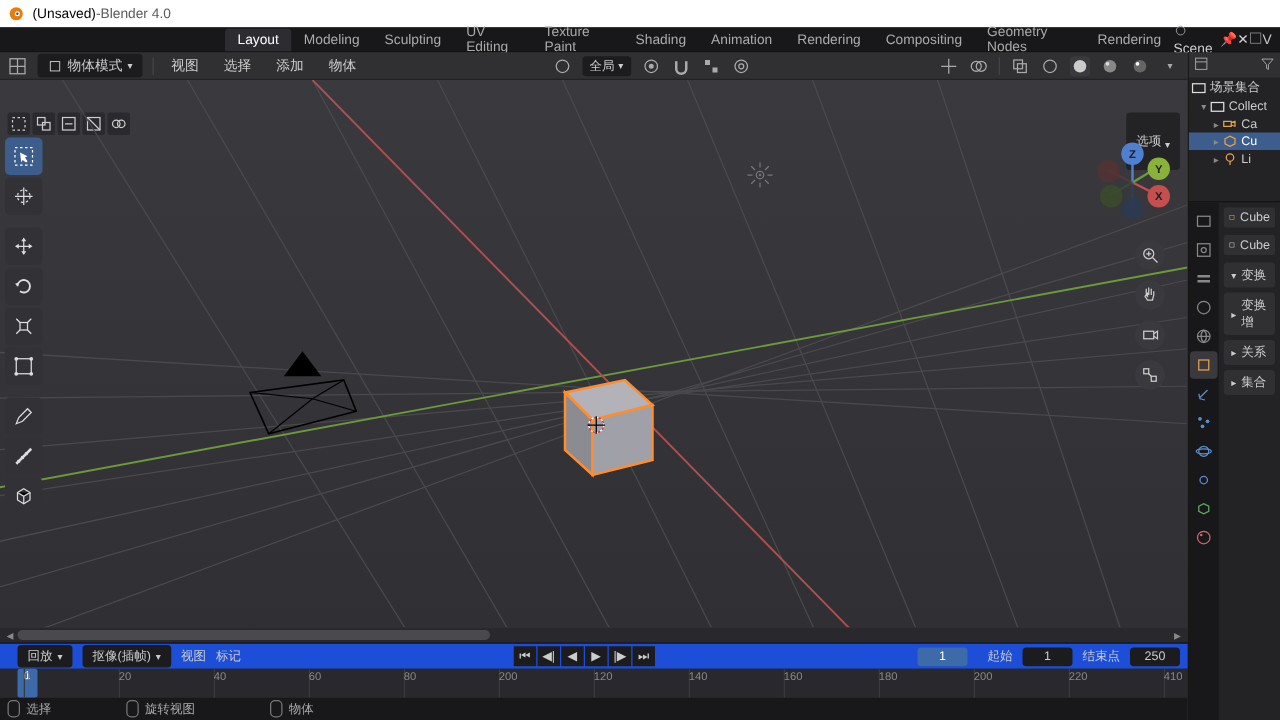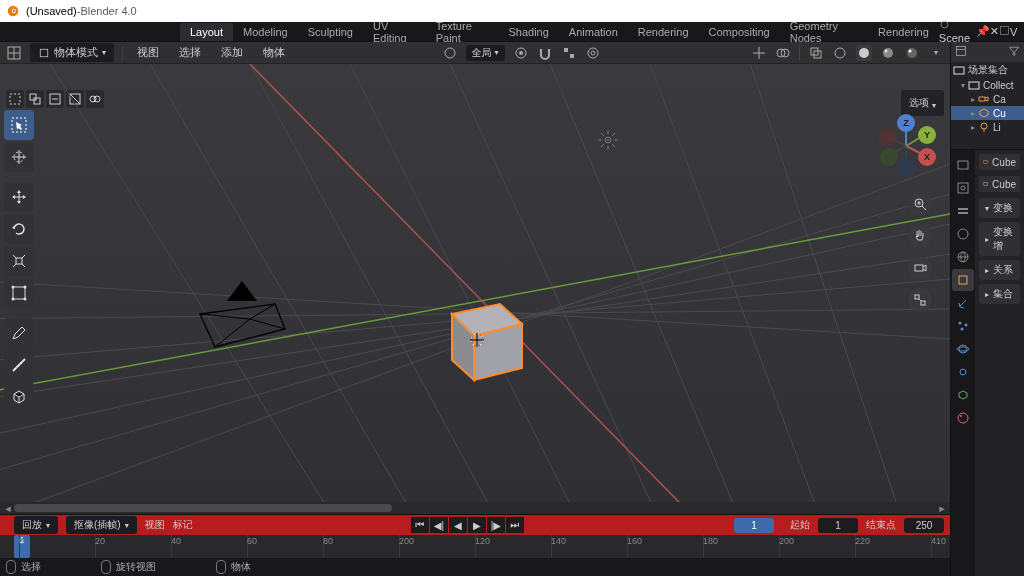--- a/index.html
+++ b/index.html
@@ -33,21 +33,21 @@
 .vheader .sep { width: 1px; height: 14px; background: #444; }
 .vheader .hicon { width: 16px; height: 16px; display:inline-flex; align-items:center; justify-content:center; color:#aaa;}
 .vheader .pill { background:#1c1c1f; border-radius:3px; padding:1px 6px; font-size:10px; display:flex; align-items:center; gap:3px;}
 
 
 .seltools { position:absolute; top: 26px; left: 6px; display:flex; gap:2px; }
 .seltools .st { width:18px; height:18px; background:#2a2a2e; border-radius:2px; display:flex; align-items:center; justify-content:center;}
 .seltools .st svg { width:12px; height:12px; }
 
 
-.vopts { position:absolute; top:26px; right:6px; background:#232326; border-radius:3px; padding:6px 8px; font-size:10px; display:flex; align-items:flex-end; gap:3px;}
+.vopts { position:absolute; top:26px; right:6px; background:#232326; border-radius:3px; padding:16px 8px; font-size:10px; display:flex; align-items:flex-end; gap:3px;}
 
 
 .canvas { flex: 1; position: relative; background: linear-gradient(#3a3a3e, #303034); overflow: hidden; }
 
 
 .overlay-info { position: absolute; top: 48px; left: 50px; color: #e0e0e0; font-size: 11px; line-height: 1.4; text-shadow: 0 1px 0 #000;}
 .overlay-info .title { font-weight: bold; color: #fff; }
 
 
 .toolbar { position: absolute; top: 46px; left: 4px; width: 30px; display:flex; flex-direction:column; gap:2px;}
@@ -68,39 +68,39 @@
 .cursor3d { position:absolute; left: 467px; top: 266px; width:20px; height:20px; }
 
 
 .camera { position:absolute; left: 195px; top: 215px; width: 95px; height: 75px; }
 
 
 .lamp { position:absolute; left: 596px; top: 64px; width:24px; height:24px; color:#777;}
 
 
 .timeline { height: 44px; background: #232326; border-top: 1px solid #111; display:flex; flex-direction:column;}
-.timeline-top { height: 20px; display:flex; align-items:center; padding: 0 6px; gap: 8px; font-size:10px; background:#b91c1c;}
+.timeline-top { height: 20px; display:flex; align-items:center; padding: 0 6px; gap: 8px; font-size:10px; background:#1d4ed8;}
 .timeline-top .tblock { background:#1c1c1f; padding:2px 8px; border-radius:3px; display:flex; gap:4px; align-items:center;}
 .timeline-top .play { display:flex; gap:1px;}
 .timeline-top .pbtn { width:18px; height:16px; background:#1c1c1f; display:flex; align-items:center; justify-content:center;}
 .timeline-top .numfield { background:#1c1c1f; padding:2px 6px; border-radius:3px; min-width:40px; text-align:center;}
 .timeline-track { flex:1; position:relative; background:#29292d; }
 .timeline-track .tick { position:absolute; top:0; bottom:0; width:1px; background:#3a3a3e;}
 .timeline-track .ticklabel { position:absolute; top: 1px; font-size:9px; color:#888;}
 .timeline-track .playhead { position:absolute; top:0; bottom:0; width:16px; background:#3d6aa8; color:#fff; font-size:9px; text-align:center; border-radius:2px;}
 
 
 .statusbar { height: 18px; background: #18181a; display:flex; align-items:center; padding:0 6px; gap: 60px; font-size:10px; color:#aaa;}
 .statusbar .sitem { display:flex; align-items:center; gap:5px;}
 .statusbar .mouseicon { width:10px; height:14px; border:1px solid #777; border-radius:4px; display:inline-block;}
 
 
 .right-col { width: 74px; display:flex; flex-direction:column; background:#232326; border-left:1px solid #111;}
 
-.outliner { height: 108px; background:#232326; font-size:10px; overflow:hidden; border-bottom:1px solid #111;}
+.outliner { height: 120px; background:#232326; font-size:10px; overflow:hidden; border-bottom:1px solid #111;}
 .outliner-head { height:20px; background:#303033; display:flex; align-items:center; padding:0 4px; gap:4px;}
 .outliner-row { display:flex; align-items:center; gap:3px; padding:1px 2px; white-space:nowrap;}
 .outliner-row.sel { background:#3d5e8c; color:#fff;}
 .outliner-row .tri { font-size:8px; color:#888;}
 .outliner-row .oicon { width:12px; height:12px; display:inline-flex;}
 
 .properties { flex:1; display:flex; background:#232326; font-size:10px; overflow:hidden;}
 .prop-tabs { width: 24px; background:#18181a; display:flex; flex-direction:column; gap:1px; padding-top:4px;}
 .ptab { width:22px; height:22px; display:flex; align-items:center; justify-content:center; color:#888; border-radius:3px; margin-left:1px;}
 .ptab.active { background:#3a3a3e; color:#fff;}

